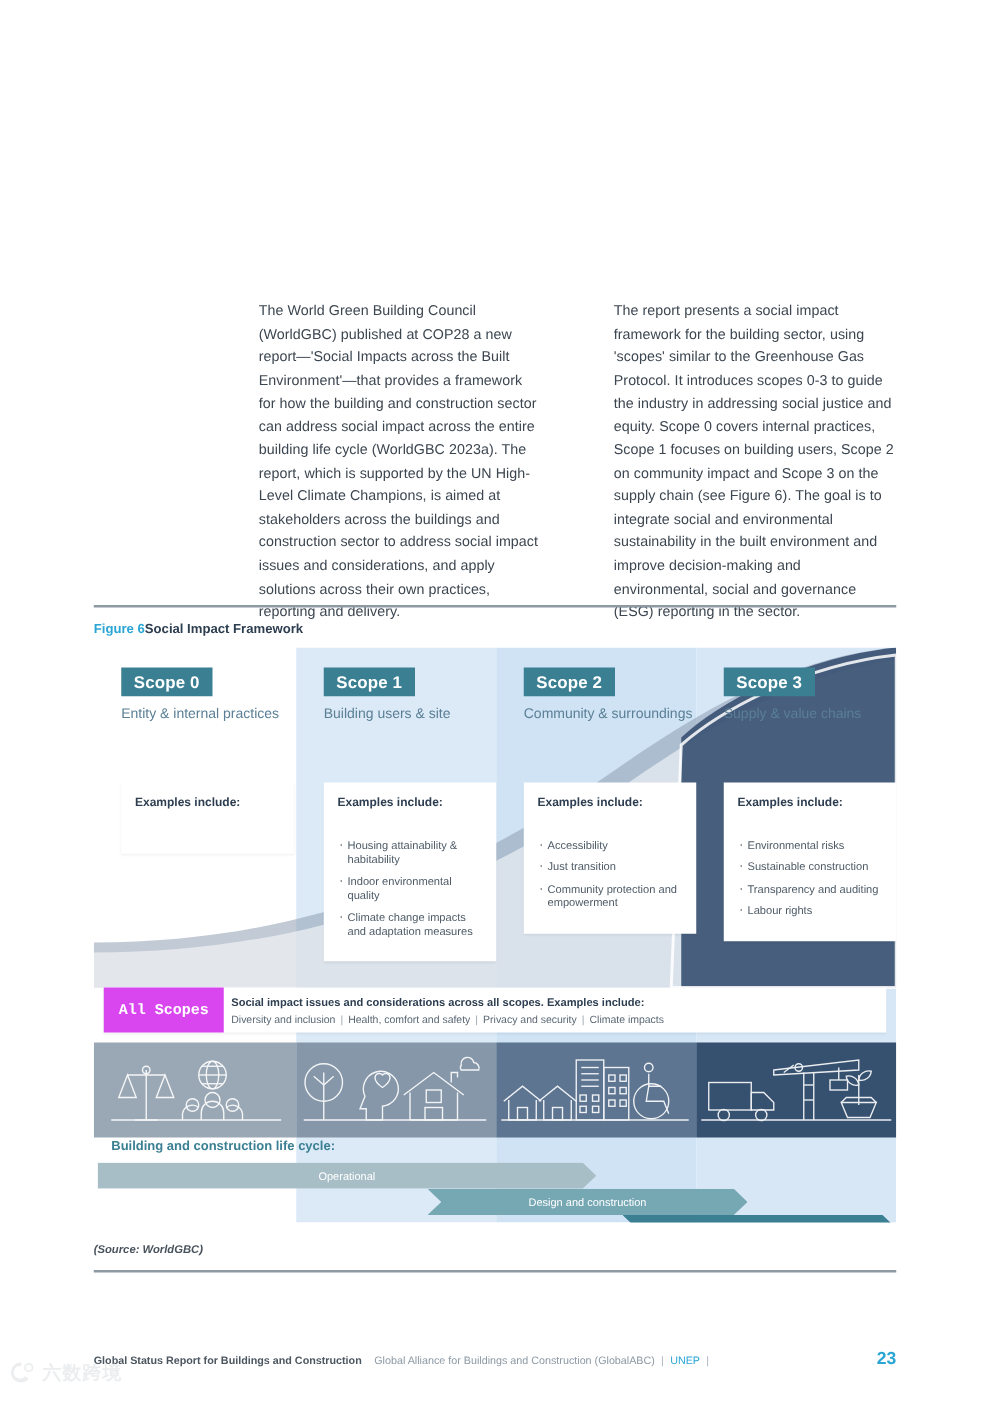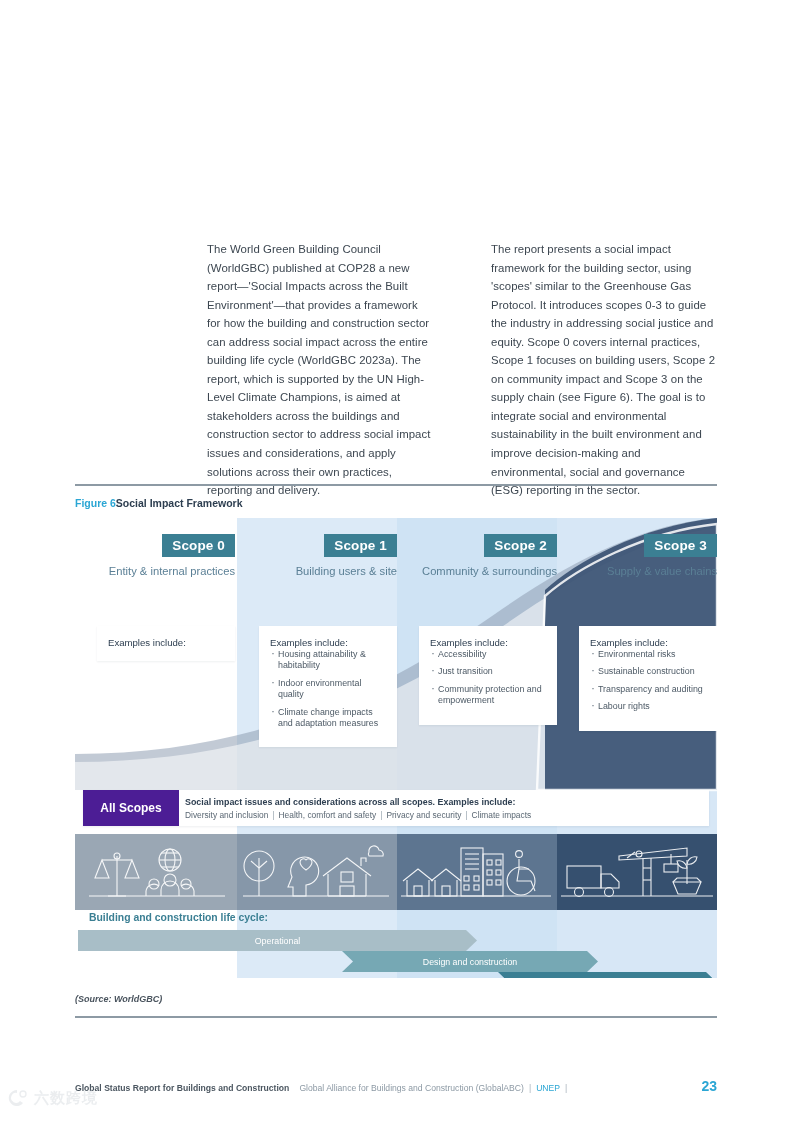--- a/index.html
+++ b/index.html
@@ -34,51 +34,51 @@
   .cb1{left:162px;width:160px;background:#dceaf7;}
   .cb2{left:322px;width:160px;background:#cfe3f4;}
   .cb3{left:482px;width:160px;background:#d7e7f6;}
 
   .fig-curve{position:absolute;inset:0;}
 
   
   .scopes{position:absolute;left:0;top:0;width:642px;height:236px;}
   .scope{position:absolute;top:0;width:160px;}
   .s0{left:0px;}  .s1{left:162px;} .s2{left:322px;} .s3{left:482px;}
-  .scope-inner{padding:16px 0 0 22px;text-align:right;}
+  .scope-inner{padding:16px 0 0 22px;}
   .scope-badge{
     display:inline-block;background:#3b7f93;color:#ffffff;
     font-size:13.5px;font-weight:bold;padding:3.5px 10px 4.5px 10px;letter-spacing:.01em;
   }
   .scope-sub{
     margin-top:7px;font-size:11.2px;line-height:14.6px;color:#5a7f95;font-weight:400;
   }
   .ex-card{
     position:absolute;top:108px;left:22px;width:116px;
     background:#ffffff;padding:11px 11px 12px 11px;
     box-shadow:0 1px 2px rgba(20,40,60,.07);
   }
   .s3 .ex-card{width:120px;}
-  .ex-title{font-size:9.6px;font-weight:normal;color:#2d3e50;margin-bottom:1px;}
+  .ex-title{font-size:9.6px;font-weight:bold;color:#2d3e50;margin-bottom:23px;}
   .ex-list{list-style:none;margin:0;padding:0;}
   .ex-list li{
     position:relative;padding-left:8px;font-size:8.9px;line-height:11.4px;
     color:#4d5a66;margin-bottom:6px;
   }
   .ex-list li:before{content:"\00B7";position:absolute;left:1px;top:-1px;font-size:12px;color:#6b7783;}
 
   
   .allscopes{
     position:absolute;left:8px;top:272px;width:626px;height:36px;
     background:#ffffff;display:flex;align-items:stretch;
     box-shadow:0 1px 2px rgba(20,40,60,.08);
   }
   .as-badge{
-    width:96px;background:#4c1d95;color:#fff;font-size:12px;font-weight:bold;
-    display:flex;align-items:center;justify-content:center;
+    width:96px;background:#d946ef;color:#fff;font-size:12px;font-weight:bold;
+    display:flex;align-items:center;justify-content:center;font-family:Liberation Mono, monospace;
   }
   .as-text{flex:1;display:flex;flex-direction:column;align-items:flex-start;justify-content:center;padding-left:6px;}
   .as-line1{font-size:8.9px;font-weight:bold;color:#2d3e50;}
   .as-line2{font-size:8.4px;color:#5a6773;margin-top:3px;}
   .as-line2 span.sep{color:#9aa6b1;padding:0 4px;}
 
   
   .strip{position:absolute;left:0;top:316px;width:642px;height:76px;display:flex;}
   .strip-cell{position:relative;height:76px;overflow:hidden;}
   .sc0{width:162px;background:#9aa7b4;}

